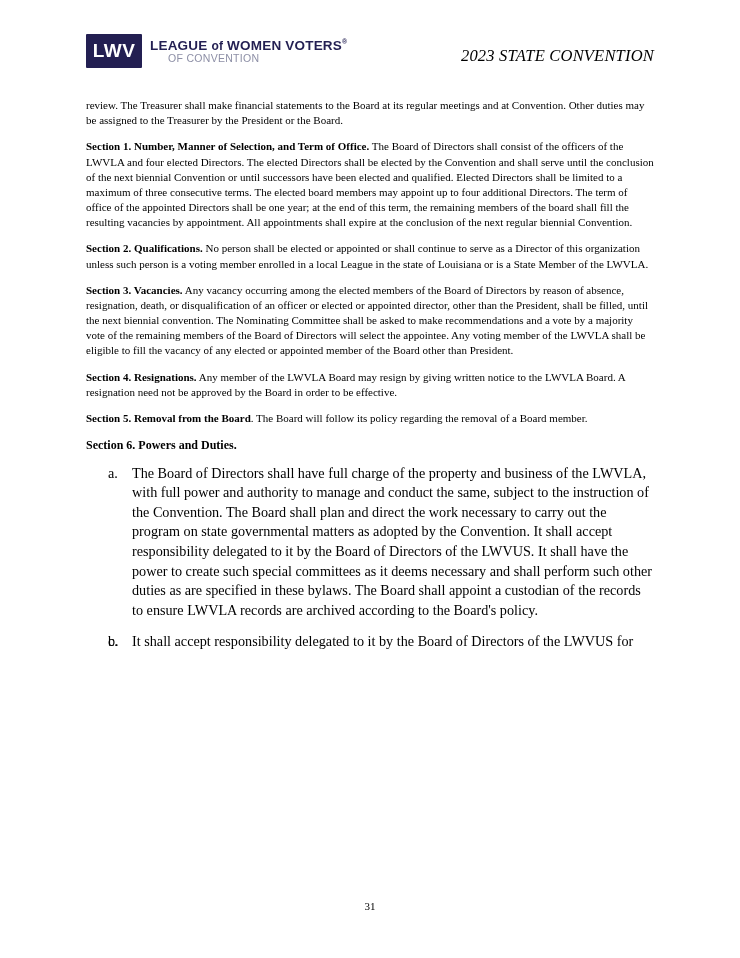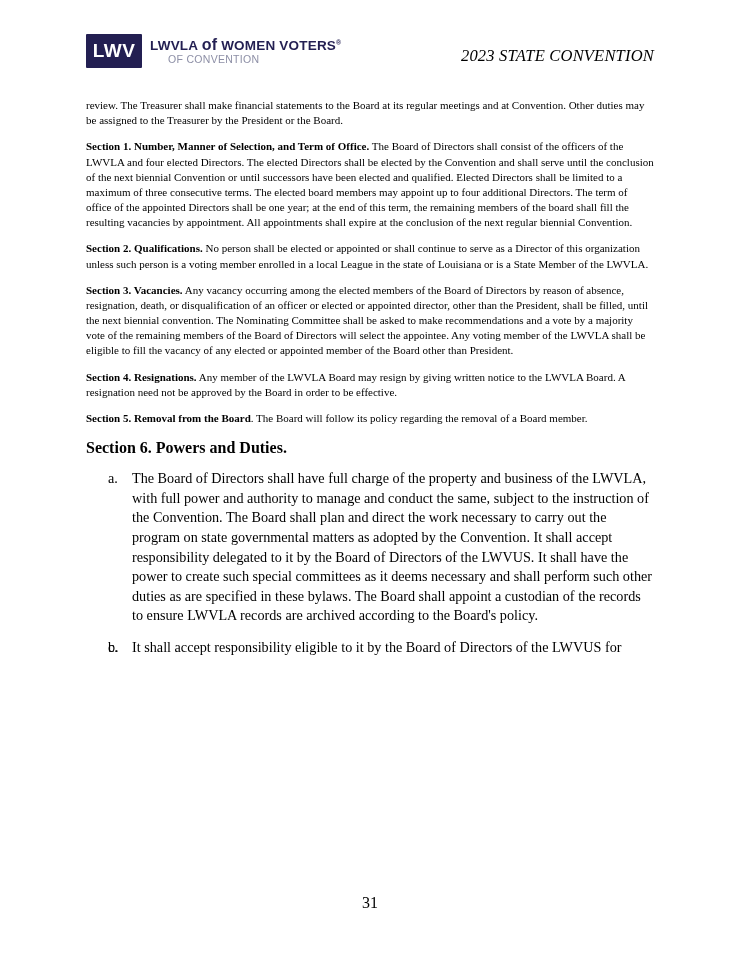--- a/index.html
+++ b/index.html
@@ -58,21 +58,21 @@
   }
   .lwv-line1 {
     font-family: "Liberation Sans", sans-serif;
     font-size: 13.5px;
     font-weight: bold;
     color: #231f52;
     letter-spacing: 0.2px;
     white-space: nowrap;
   }
   .lwv-line1 .sm {
-    font-size: 16px;
+    font-size: 12px;
   }
   .lwv-line1 .sup {
     font-size: 7px;
     vertical-align: super;
   }
   .lwv-line2 {
     font-family: "Liberation Sans", sans-serif;
     font-size: 10.5px;
     color: #8d8fa6;
     letter-spacing: 0.3px;
@@ -110,21 +110,21 @@
   h2.article {
     font-size: 15.2px;
     font-weight: bold;
     margin: 14px 0 12px 0;
     letter-spacing: 0.2px;
   }
   .lead {
     font-weight: bold;
   }
   .section-head {
-    font-size: 16px;
+    font-size: 12px;
     font-weight: bold;
     margin: 0 0 10px 0;
   }
 
   
   ol.letters {
     list-style: none;
     margin: 0;
     padding: 0;
   }
@@ -143,33 +143,33 @@
     font-size: 14.2px;
   }
 
   
   .page-number {
     position: absolute;
     bottom: 46px;
     left: 0;
     width: 100%;
     text-align: center;
-    font-size: 16px;
+    font-size: 11px;
   }
 </style>
 </head>
 <body>
 
 <div class="page">
 
   <div class="header">
     <div class="logo-block">
       <div class="lwv-mark">LWV</div>
       <div class="lwv-words">
-        <div class="lwv-line1"><span>LWVLA</span> <span class="sm">of</span> <span>WOMEN VOTERS</span><span class="sup">®</span></div>
+        <div class="lwv-line1"><span>LEAGUE</span> <span class="sm">of</span> <span>WOMEN VOTERS</span><span class="sup">®</span></div>
         <div class="lwv-line2">OF CONVENTION</div>
       </div>
     </div>
     <div class="doc-title">2023 STATE CONVENTION</div>
   </div>
 
   <div class="content">
 
     <p class="para">review. The Treasurer shall make financial statements to the Board at its regular meetings and at Convention. Other duties may be assigned to the Treasurer by the President or the Board.</p>
 
@@ -189,21 +189,21 @@
     <ol class="letters">
       <li>
         <span class="marker">a.</span>
         <span>The Board of Directors shall have full charge of the property and business of the LWVLA, with full power and authority to manage and conduct the same, subject to the instruction of the Convention. The Board shall plan and direct the work necessary to carry out the program on state governmental matters as adopted by the Convention. It shall accept responsibility delegated to it by the Board of Directors of the LWVUS. It shall have the power to create such special committees as it deems necessary and shall perform such other duties as are specified in these bylaws. The Board shall appoint a custodian of the records to ensure LWVLA records are archived according to the Board's policy.</span>
       </li>
       <li>
         <span class="marker">b.</span>
       </li>
       <li>
         <span class="marker">c.</span>
-        <span>It shall accept responsibility eligible to it by the Board of Directors of the LWVUS for</span>
+        <span>It shall accept responsibility delegated to it by the Board of Directors of the LWVUS for</span>
       </li>
     </ol>
 
   </div>
 
   <div class="page-number">31</div>
 
 </div>
 
 </body></html>

